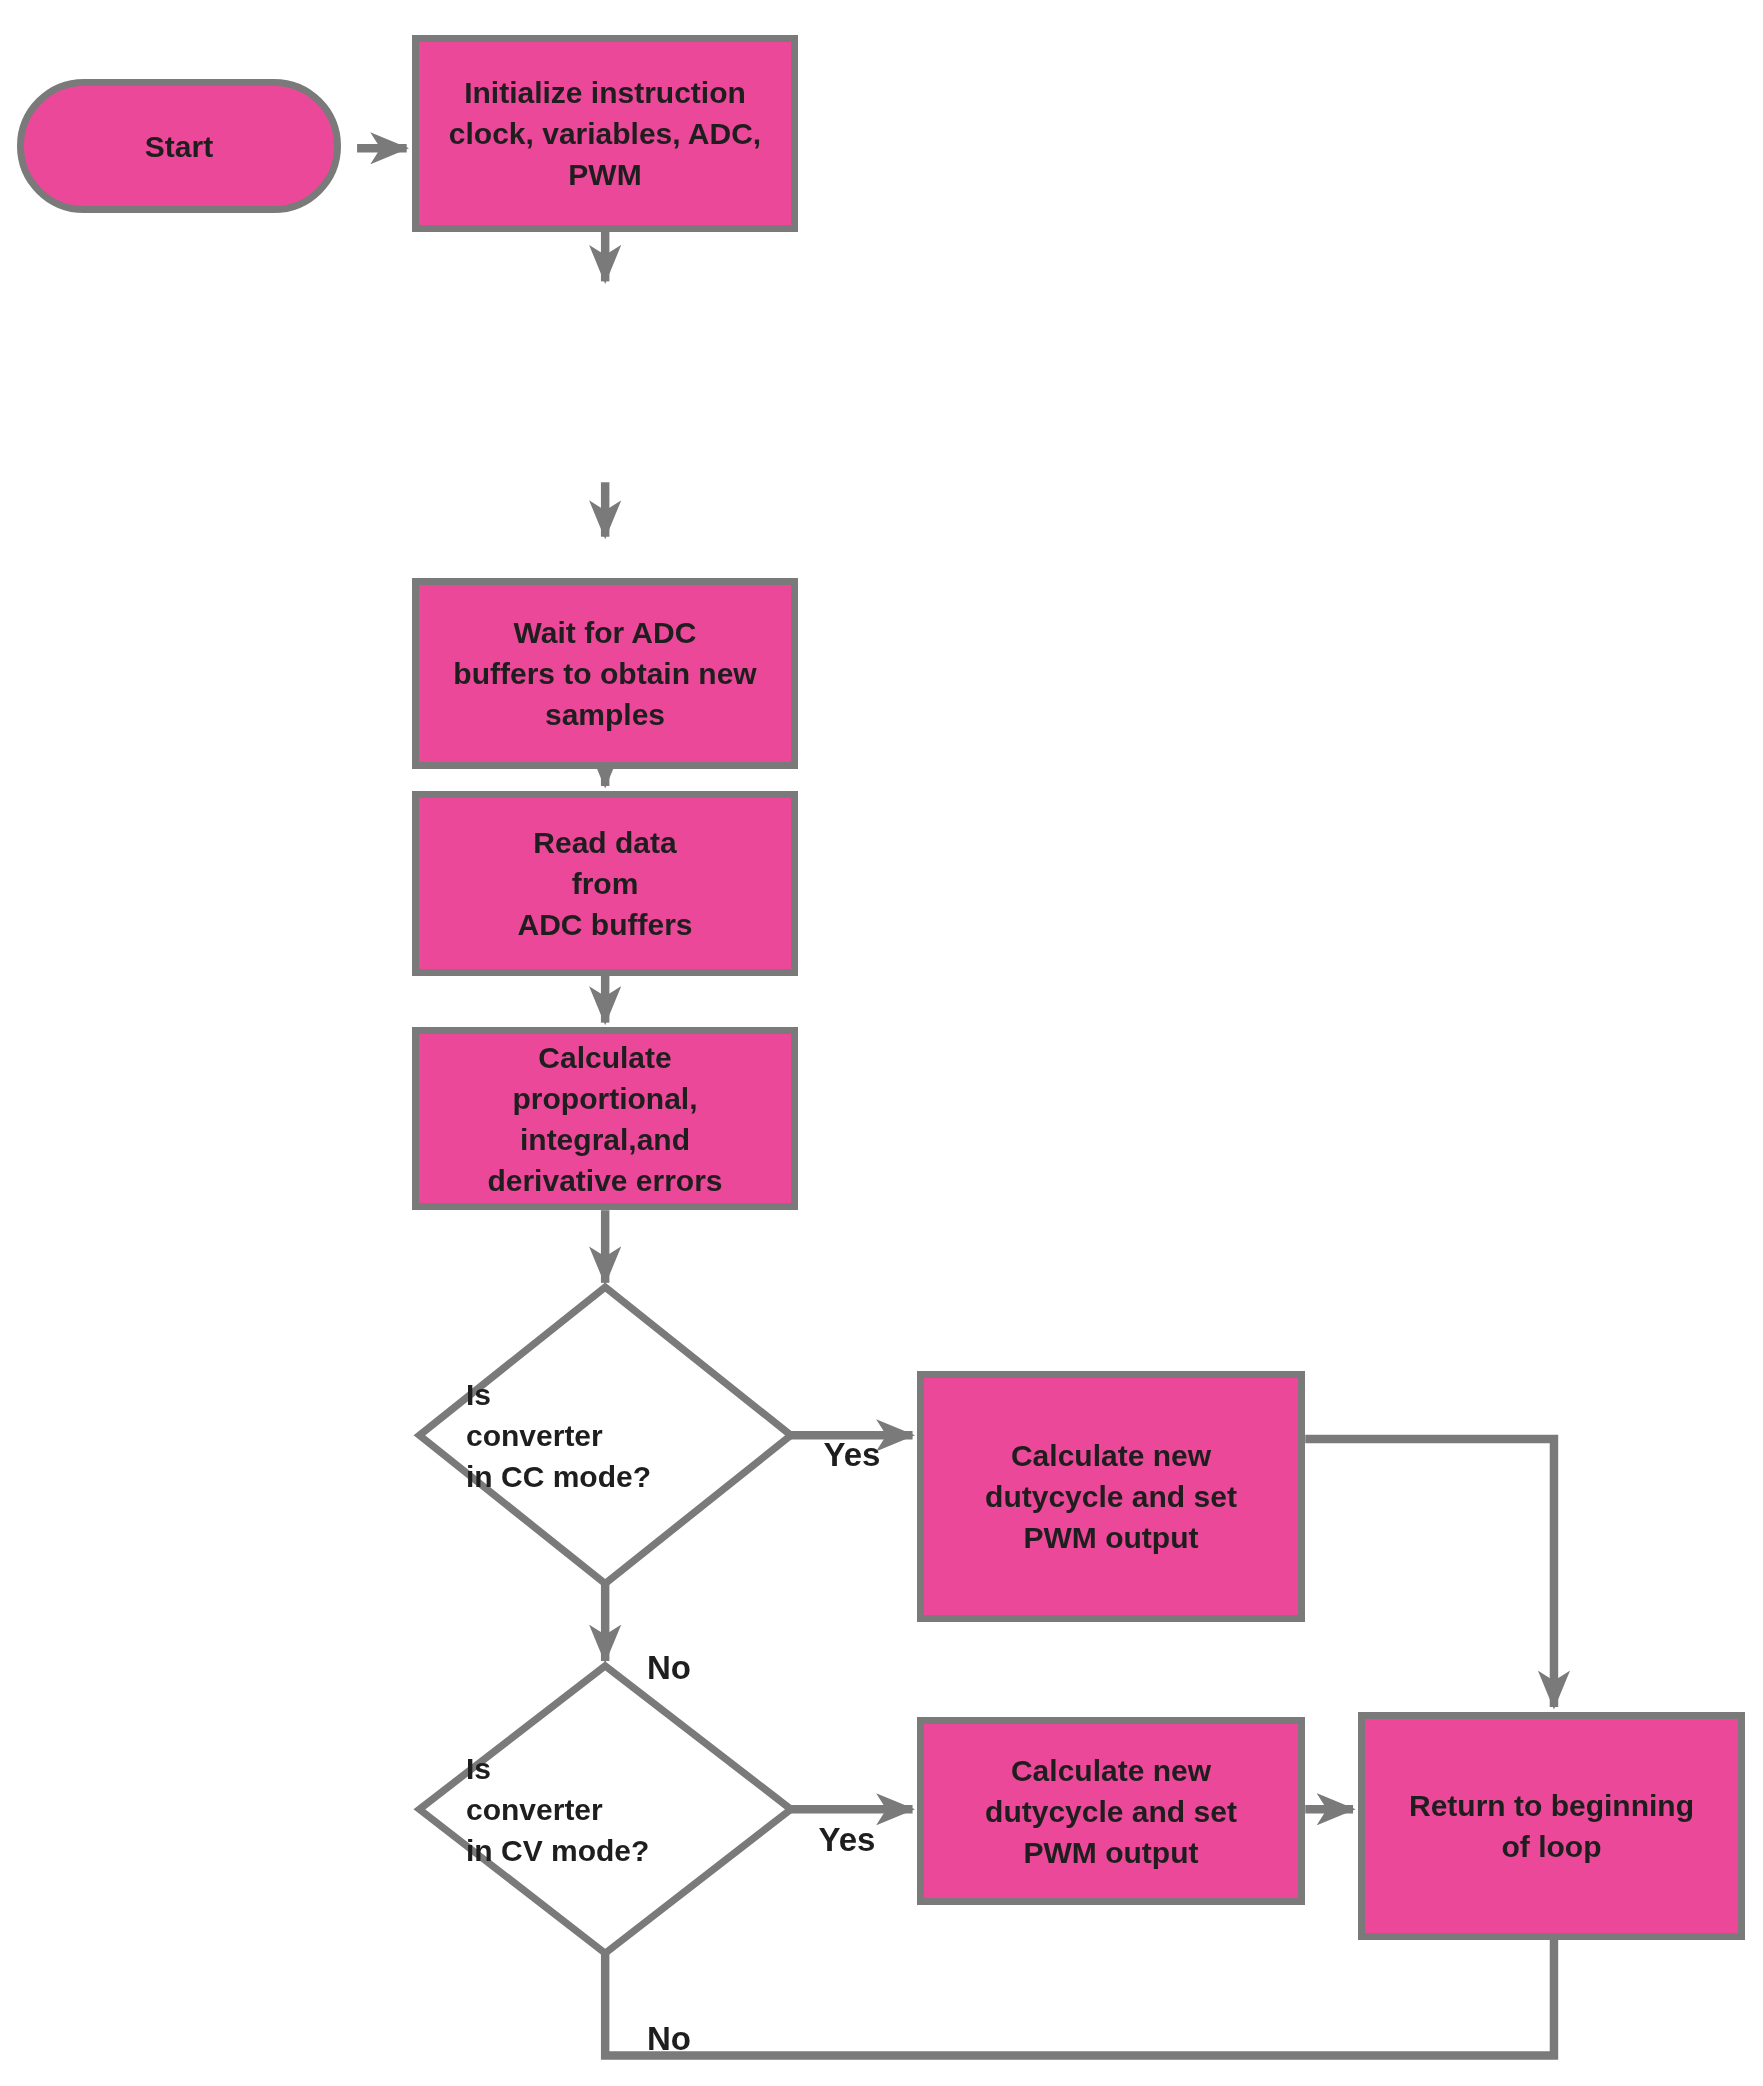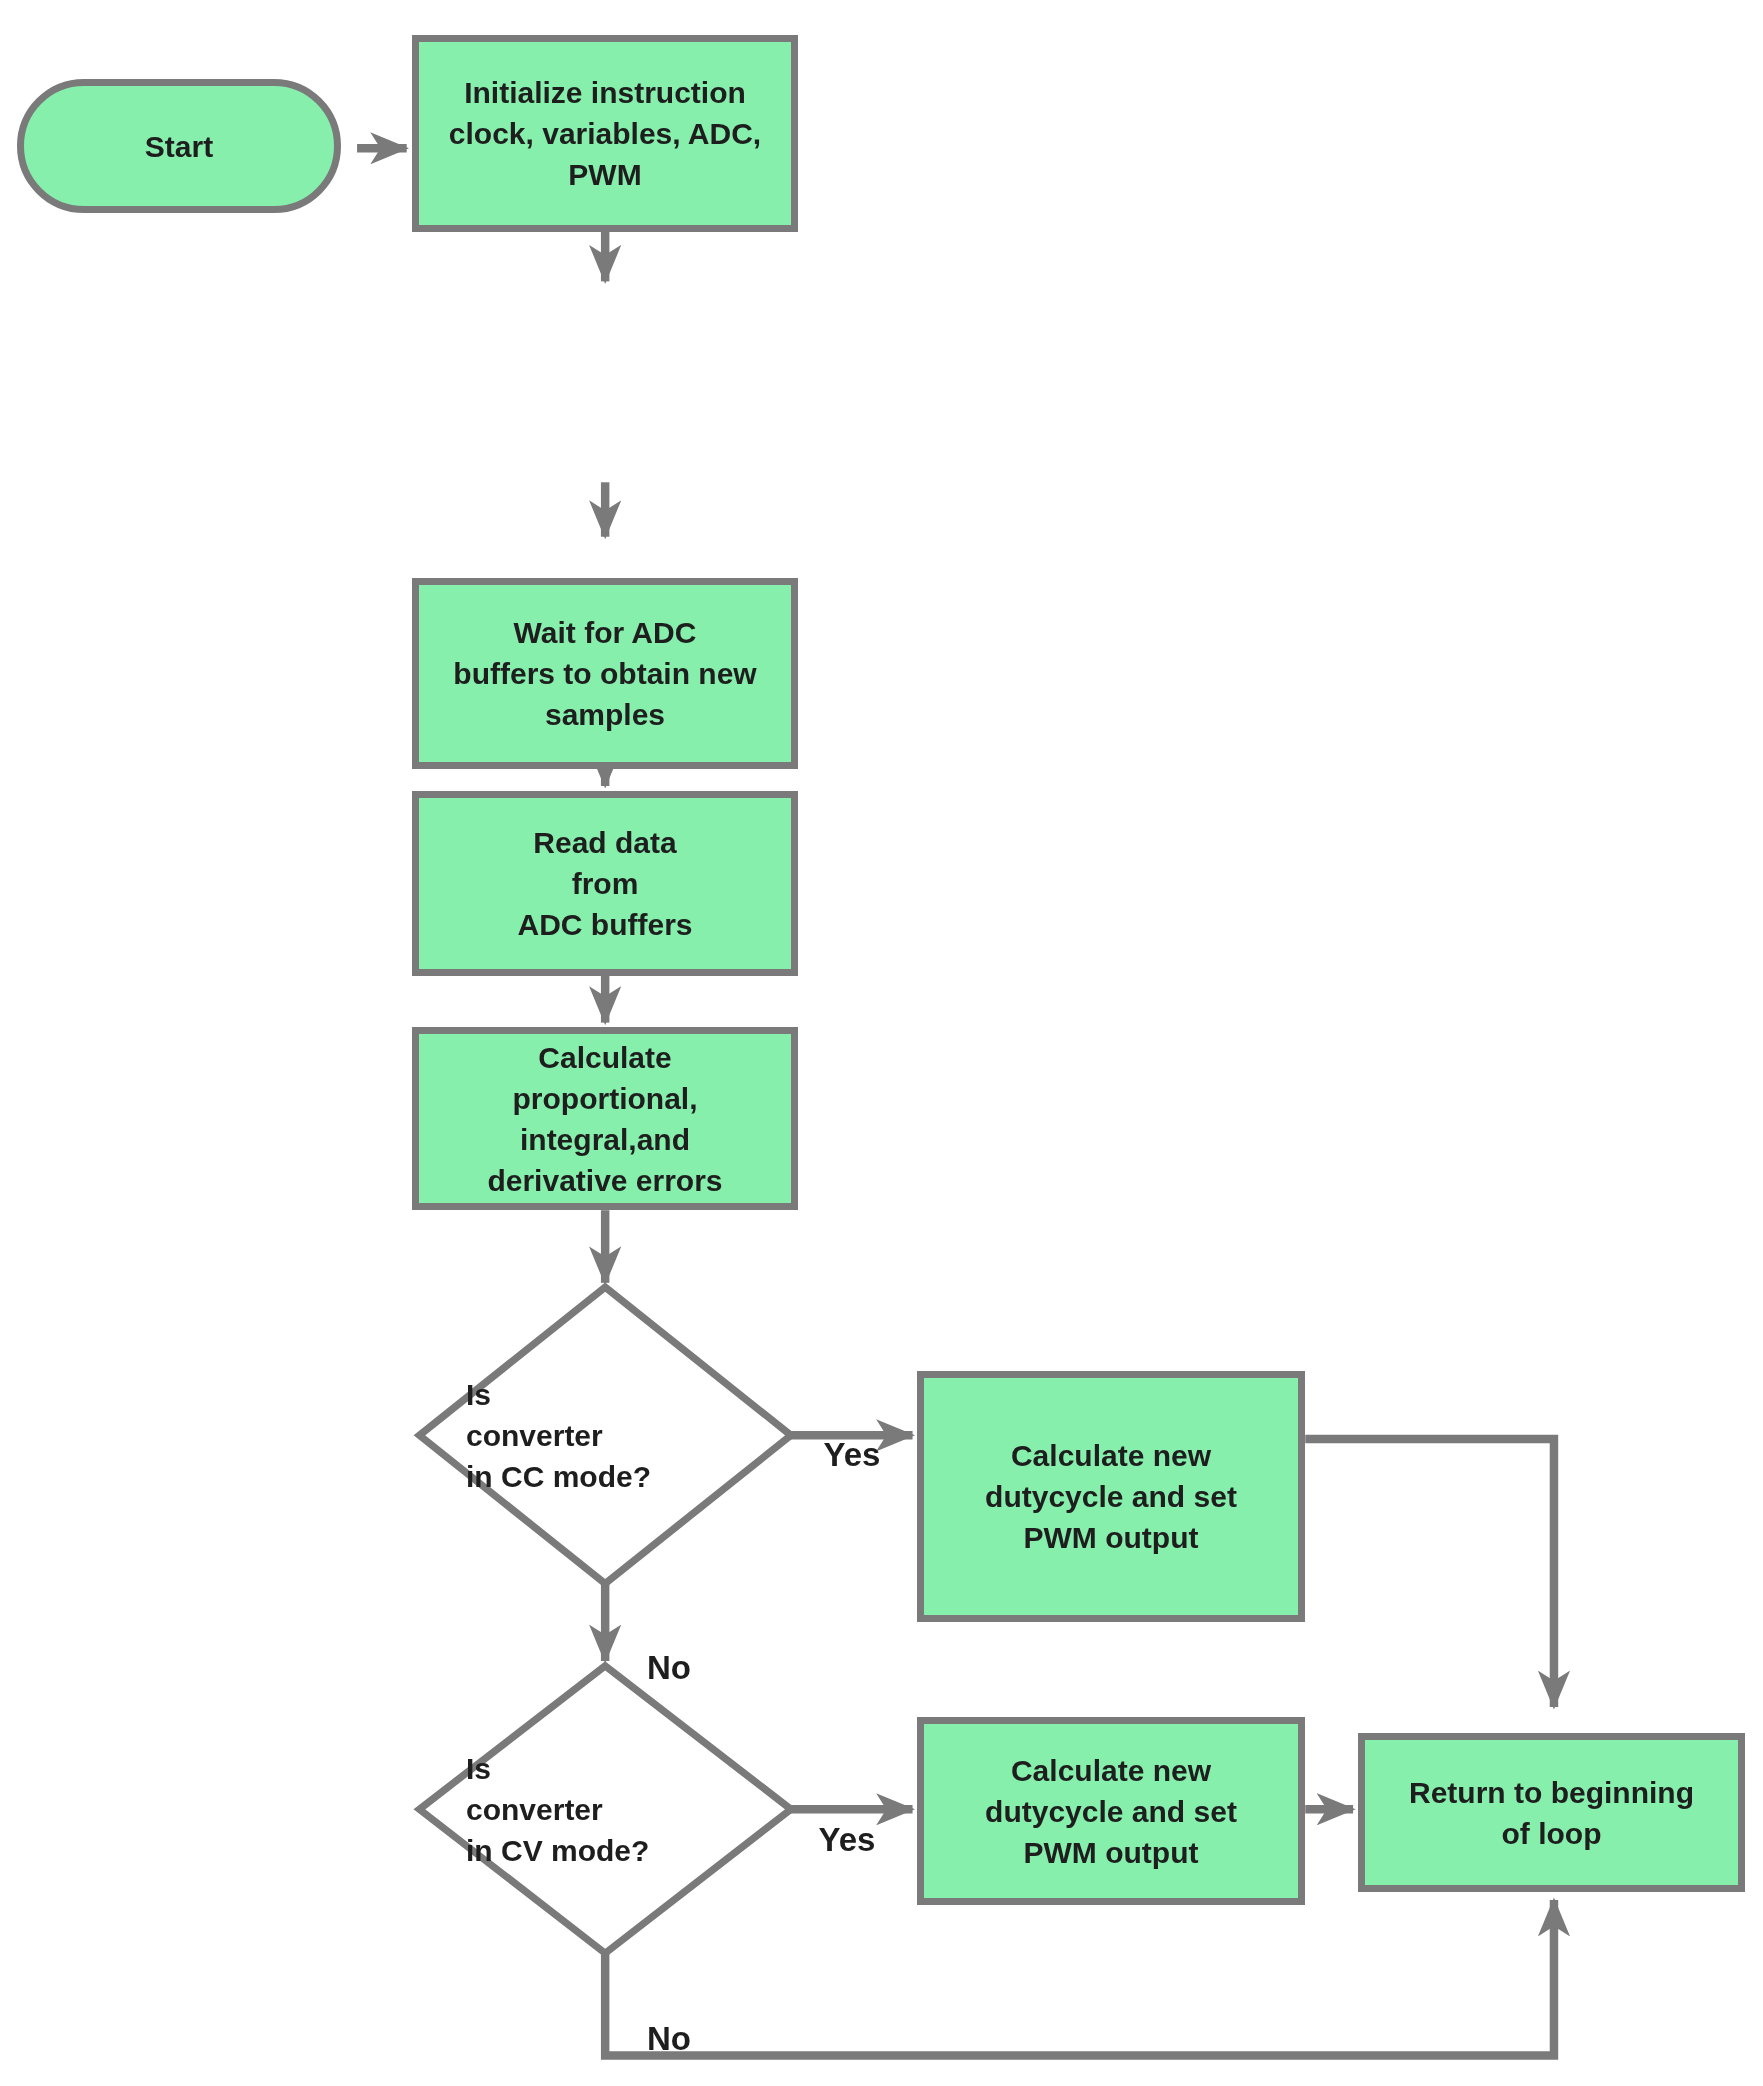--- a/index.html
+++ b/index.html
@@ -18,21 +18,21 @@
   #connector-layer {
     position: absolute;
     left: 0;
     top: 0;
     width: 1764px;
     height: 2087px;
   }
   .node {
     position: absolute;
     box-sizing: border-box;
-    background: #86efac;
+    background: #ec4899;
     border: 7.3px solid #7a7a7a;
     display: flex;
     align-items: center;
     justify-content: center;
     text-align: center;
     color: #1e1e1e;
     font-size: 30px;
     font-weight: bold;
     line-height: 41px;
     white-space: pre-line;
@@ -143,21 +143,21 @@
   <div class="diamond-label" style="left:605px; top:1809px;">Is
 converter
 in CV mode?</div>
 
   <div class="node" style="left:917px; top:1717px; width:388px; height:188px;">
     <span>Calculate new
 dutycycle and set
 PWM output</span>
   </div>
 
-  <div class="node" style="left:1358px; top:1712px; width:387px; height:159px;margin-top:21px;">
+  <div class="node" style="left:1358px; top:1712px; width:387px; height:228px;">
     <span>Return to beginning
 of loop</span>
   </div>
 
   <div class="edge-label" style="left:852px; top:1407px;">Yes</div>
   <div class="edge-label" style="left:669px; top:1620px;">No</div>
   <div class="edge-label" style="left:847px; top:1792px;">Yes</div>
   <div class="edge-label" style="left:669px; top:1991px;">No</div>
 
 </div>

